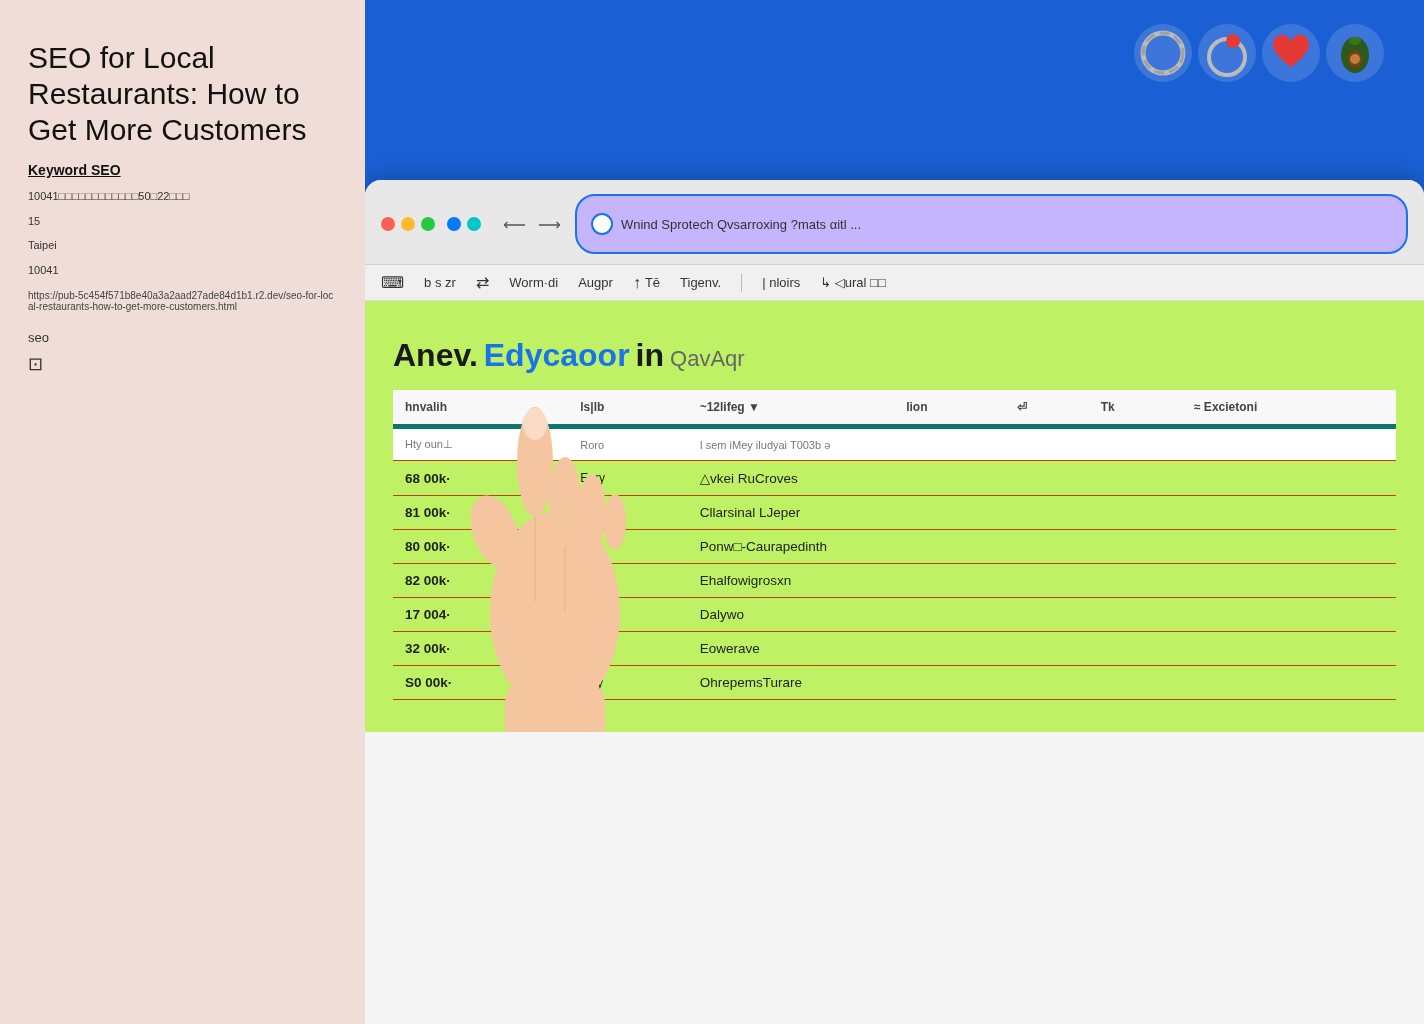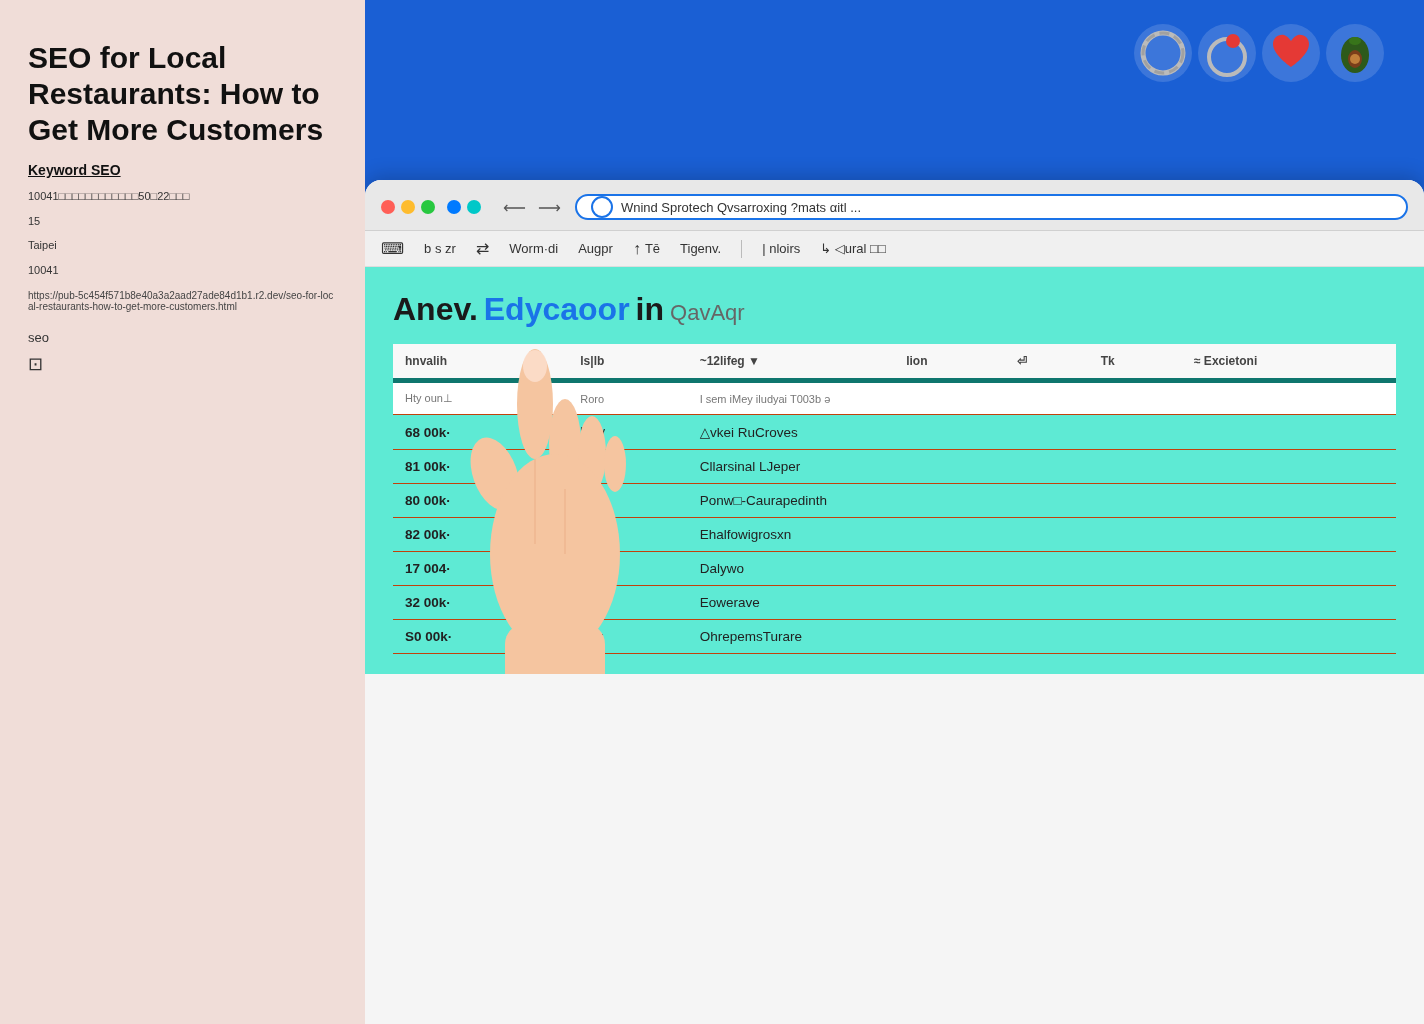--- a/index.html
+++ b/index.html
@@ -19,21 +19,21 @@
       background: #f0ddd8;
       padding: 40px 28px 28px 28px;
       display: flex;
       flex-direction: column;
       gap: 8px;
       position: relative;
       z-index: 2;
     }
     .sidebar-title {
       font-size: 30px;
-      font-weight: 700;
+      font-weight: 400;
       color: #111;
       line-height: 1.2;
       margin-bottom: 6px;
     }
     .sidebar-keyword {
       font-size: 14px;
       font-weight: 600;
       color: #111;
       margin-bottom: 2px;
       text-decoration: underline;
@@ -125,23 +125,23 @@
       background: none;
       border: none;
       cursor: pointer;
       font-size: 16px;
       color: #555;
       padding: 2px 4px;
     }
 
     .address-bar {
       flex: 1;
-      background: #ffffff;
+      background: #c4b5fd;
       border-radius: 20px;
-      padding: 0 14px;
+      padding: 17px 14px;
       display: flex;
       align-items: center;
       gap: 8px;
       border: 2px solid #1a73e8;
     }
     .address-icon {
       width: 22px;
       height: 22px;
       border-radius: 50%;
       border: 2.5px solid #1a73e8;
@@ -170,22 +170,22 @@
       gap: 4px;
       white-space: nowrap;
       cursor: pointer;
     }
     .toolbar-icon {
       font-size: 16px;
     }
 
     
     .browser-content {
-      background: #5eead4;
-      padding: 20px 28px;
+      background: #bef264;
+      padding: 32px 28px;
       overflow: hidden;
     }
 
     .page-heading {
       font-size: 32px;
       font-weight: 700;
       color: #1a1a1a;
       margin-bottom: 16px;
       display: flex;
       align-items: baseline;

